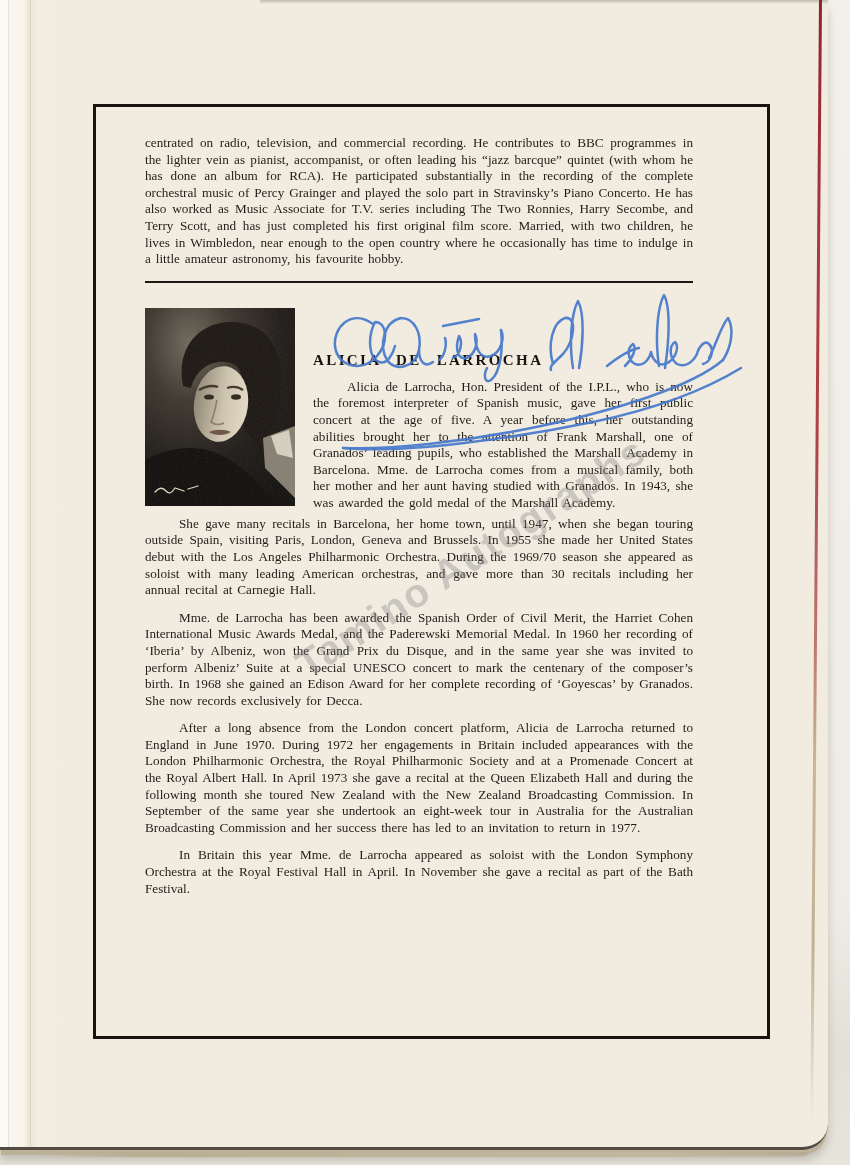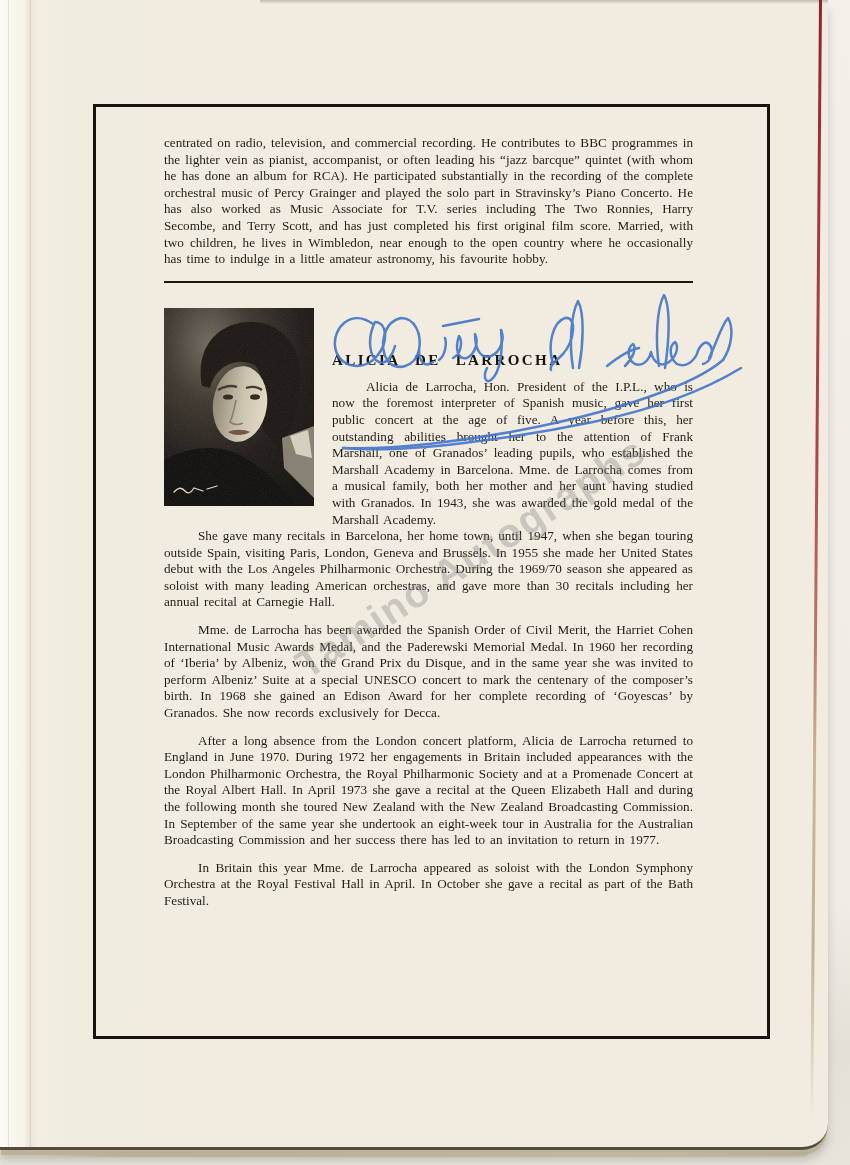--- a/index.html
+++ b/index.html
@@ -31,21 +31,21 @@
     background:linear-gradient(90deg,rgba(255,255,255,.55),rgba(255,255,255,0) 70%);
     border-right:1px solid rgba(160,148,120,.35);
   }
   .crease{position:absolute;left:8px;top:0;width:1px;height:1147px;background:rgba(170,160,135,.25);}
   
   .frame{
     position:absolute;left:93px;top:104px;width:677px;height:935px;
     border:3px solid #17130f;box-sizing:border-box;
   }
   .content{
-    position:absolute;inset:0;padding:28px 74px 0 68px;
+    position:absolute;inset:0;padding:28px 74px 0 49px;
     color:#211d18;font-size:13.2px;line-height:16.6px;
     text-align:justify;word-spacing:1.6px;
   }
   .para{margin:0;}
   .para + .para{margin-top:11px;}
   .indent{text-indent:34px;}
   .rule{height:2px;background:#1b1712;margin-top:13px;}
   
   .bio{margin-top:25px;}
   .bio::after{content:"";display:block;clear:both;}
@@ -126,21 +126,21 @@
             </svg>
           </div>
           <div class="sig-spacer"></div>
           <h2 class="artist">ALICIA DE LARROCHA</h2>
           <p class="para indent">Alicia de Larrocha, Hon. President of the I.P.L., who is now the foremost interpreter of Spanish music, gave her first public concert at the age of five. A year before this, her outstanding abilities brought her to the attention of Frank Marshall, one of Granados’ leading pupils, who established the Marshall Academy in Barcelona. Mme. de Larrocha comes from a musical family, both her mother and her aunt having studied with Granados. In 1943, she was awarded the gold medal of the Marshall Academy.</p>
         </div>
 
         <p class="para indent">She gave many recitals in Barcelona, her home town, until 1947, when she began touring outside Spain, visiting Paris, London, Geneva and Brussels. In 1955 she made her United States debut with the Los Angeles Philharmonic Orchestra. During the 1969/70 season she appeared as soloist with many leading American orchestras, and gave more than 30 recitals including her annual recital at Carnegie Hall.</p>
         <p class="para indent">Mme. de Larrocha has been awarded the Spanish Order of Civil Merit, the Harriet Cohen International Music Awards Medal, and the Paderewski Memorial Medal. In 1960 her recording of ‘Iberia’ by Albeniz, won the Grand Prix du Disque, and in the same year she was invited to perform Albeniz’ Suite at a special UNESCO concert to mark the centenary of the composer’s birth. In 1968 she gained an Edison Award for her complete recording of ‘Goyescas’ by Granados. She now records exclusively for Decca.</p>
         <p class="para indent">After a long absence from the London concert platform, Alicia de Larrocha returned to England in June 1970. During 1972 her engagements in Britain included appearances with the London Philharmonic Orchestra, the Royal Philharmonic Society and at a Promenade Concert at the Royal Albert Hall. In April 1973 she gave a recital at the Queen Elizabeth Hall and during the following month she toured New Zealand with the New Zealand Broadcasting Commission. In September of the same year she undertook an eight-week tour in Australia for the Australian Broadcasting Commission and her success there has led to an invitation to return in 1977.</p>
-        <p class="para indent">In Britain this year Mme. de Larrocha appeared as soloist with the London Symphony Orchestra at the Royal Festival Hall in April. In October she gave a recital as part of the Bath Festival.</p>
+        <p class="para indent">In Britain this year Mme. de Larrocha appeared as soloist with the London Symphony Orchestra at the Royal Festival Hall in April. In November she gave a recital as part of the Bath Festival.</p>
       </div>
     </div>
 
     <svg class="signature" viewBox="0 0 420 250" fill="none" stroke="#4678cd" stroke-width="2.5" stroke-linecap="round" stroke-linejoin="round" opacity="0.92">
 
       <path d="M48,36 C26,20 8,40 10,58 C12,79 38,85 52,68 C64,54 62,34 50,34 C42,50 44,70 54,74 C62,77 68,66 70,58"></path>
       <path d="M76,30 C58,34 54,58 62,72 C70,84 90,80 94,62 C97,46 90,30 76,30"></path>
       <path d="M94,62 C94,74 100,80 108,74"></path>
 
       <path d="M114,72 C120,68 122,56 120,50"></path>

